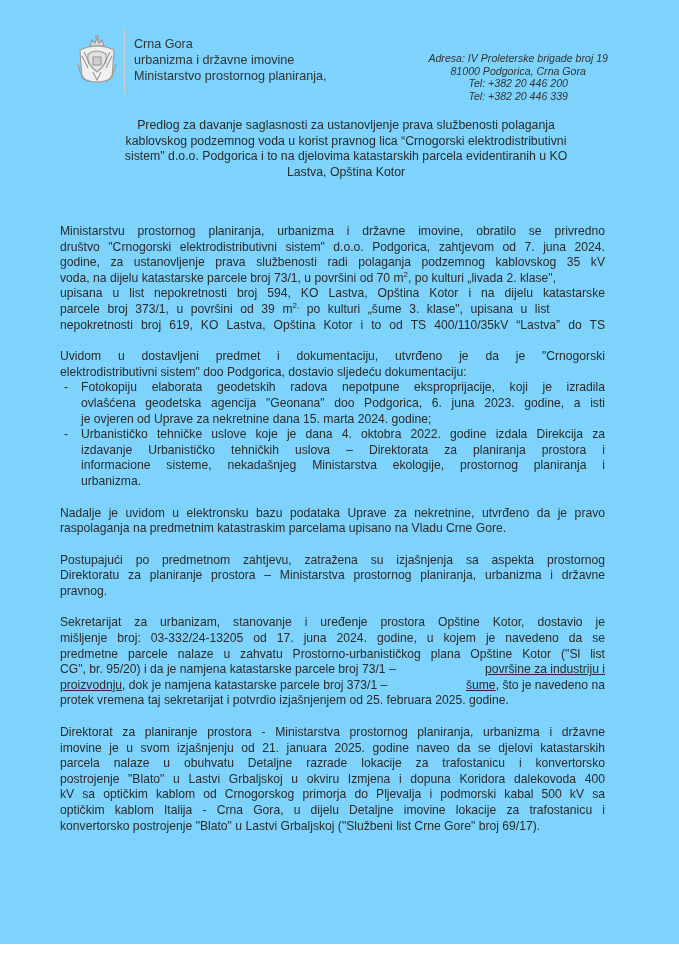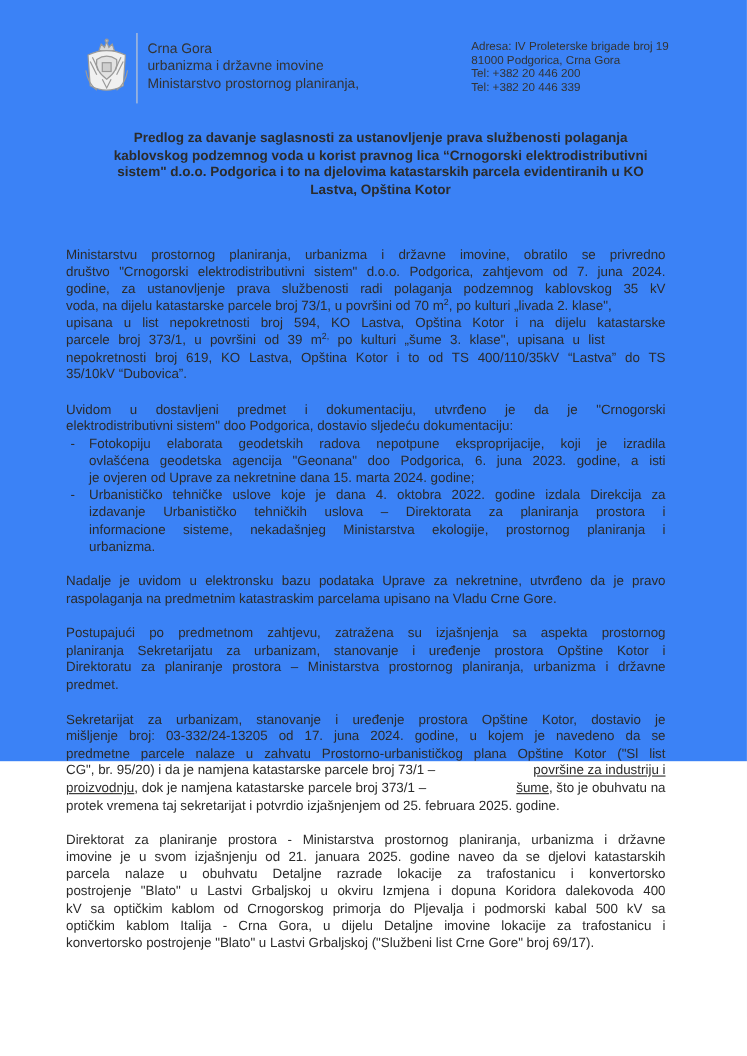--- a/index.html
+++ b/index.html
@@ -12,22 +12,22 @@
       height: 960px;
       position: relative;
       overflow: hidden;
       font-family: "Liberation Sans", sans-serif;
       color: #2a2a2a;
     }
     .page {
       position: absolute;
       left: 0; top: 0;
       width: 679px;
-      height: 692px;
-      background: #3b82f6;
+      height: 944px;
+      background: #7dd3fc;
     }
     
     .header {
       position: absolute;
       left: 74px;
       top: 30px;
       width: 560px;
       height: 62px;
     }
     .logo {
@@ -50,36 +50,37 @@
       left: 60px;
       top: 6px;
       font-size: 12.6px;
       line-height: 16px;
       color: #333;
     }
     .org div { white-space: nowrap; }
     .address {
       position: absolute;
       right: 26px;
-      top: 6px;
-      text-align: left;
+      top: 22px;
+      text-align: center;
       font-size: 10.6px;
       line-height: 12.6px;
       color: #333;
+      font-style: italic;
     }
     .address div { white-space: nowrap; }
 
     
     .title {
       position: absolute;
       left: 96px;
       top: 118px;
       width: 500px;
       text-align: center;
-      font-weight: bold;
+      font-weight: normal;
       font-size: 12.3px;
       line-height: 15.5px;
       color: #2b2b2b;
     }
     .title span { display: block; white-space: nowrap; }
 
     
     .body {
       position: absolute;
       left: 60px;
@@ -189,21 +190,20 @@
   <div class="body">
 
     <div class="para">
       <span class="line">Ministarstvu prostornog planiranja, urbanizma i državne imovine, obratilo se privredno</span>
       <span class="line">društvo "Crnogorski elektrodistributivni sistem" d.o.o. Podgorica, zahtjevom od 7. juna 2024.</span>
       <span class="line">godine, za ustanovljenje prava službenosti radi polaganja podzemnog kablovskog 35 kV</span>
       <span class="line-left"><span>voda, na dijelu katastarske parcele broj 73/1, u površini od 70 m</span><sup>2</sup><span>, po kulturi „livada 2. klase",</span></span>
       <span class="line">upisana u list nepokretnosti broj 594, KO Lastva, Opština Kotor i na dijelu katastarske</span>
       <span class="line-left" style="word-spacing:4.2px;"><span>parcele broj 373/1, u površini od 39 m</span><sup>2,</sup><span> po kulturi „šume 3. klase", upisana u list</span></span>
       <span class="line">nepokretnosti broj 619, KO Lastva, Opština Kotor i to od TS 400/110/35kV “Lastva” do TS</span>
-      <span class="line last">35/10kV “Dubovica”.</span>
     </div>
 
     <div class="gap"></div>
 
     <div class="para">
       <span class="line">Uvidom u dostavljeni predmet i dokumentaciju, utvrđeno je da je "Crnogorski</span>
       <span class="line last">elektrodistributivni sistem" doo Podgorica, dostavio sljedeću dokumentaciju:</span>
       <ul class="bullet-list">
         <li class="bullet-item">
           <span class="bullet-dash">-</span>
@@ -225,38 +225,37 @@
 
     <div class="para">
       <span class="line">Nadalje je uvidom u elektronsku bazu podataka Uprave za nekretnine, utvrđeno da je pravo</span>
       <span class="line last">raspolaganja na predmetnim katastraskim parcelama upisano na Vladu Crne Gore.</span>
     </div>
 
     <div class="gap"></div>
 
     <div class="para">
       <span class="line">Postupajući po predmetnom zahtjevu, zatražena su izjašnjenja sa aspekta prostornog</span>
-      <span class="line">planiranja Sekretarijatu za urbanizam, stanovanje i uređenje prostora Opštine Kotor i</span>
       <span class="line">Direktoratu za planiranje prostora – Ministarstva prostornog planiranja, urbanizma i državne</span>
-      <span class="line last">predmet.</span>
+      <span class="line last">pravnog.</span>
     </div>
 
     <div class="gap"></div>
 
     <div class="para">
       <span class="line">Sekretarijat za urbanizam, stanovanje i uređenje prostora Opštine Kotor, dostavio je</span>
       <span class="line">mišljenje broj: 03-332/24-13205 od 17. juna 2024. godine, u kojem je navedeno da se</span>
       <span class="line">predmetne parcele nalaze u zahvatu Prostorno-urbanističkog plana Opštine Kotor ("Sl list</span>
       <span class="line-flex">
         <span>CG", br. 95/20) i da je namjena katastarske parcele broj 73/1 –</span>
         <span class="bold-u">površine za industriju i</span>
       </span>
       <span class="line-flex">
         <span><span class="bold-u">proizvodnju</span><span>, dok je namjena katastarske parcele broj 373/1 –</span></span>
-        <span><span class="bold-u">šume</span><span>, što je obuhvatu na</span></span>
+        <span><span class="bold-u">šume</span><span>, što je navedeno na</span></span>
       </span>
       <span class="line last">protek vremena taj sekretarijat i potvrdio izjašnjenjem od 25. februara 2025. godine.</span>
     </div>
 
     <div class="gap"></div>
 
     <div class="para">
       <span class="line">Direktorat za planiranje prostora - Ministarstva prostornog planiranja, urbanizma i državne</span>
       <span class="line">imovine je u svom izjašnjenju od 21. januara 2025. godine naveo da se djelovi katastarskih</span>
       <span class="line">parcela nalaze u obuhvatu Detaljne razrade lokacije za trafostanicu i konvertorsko</span>

